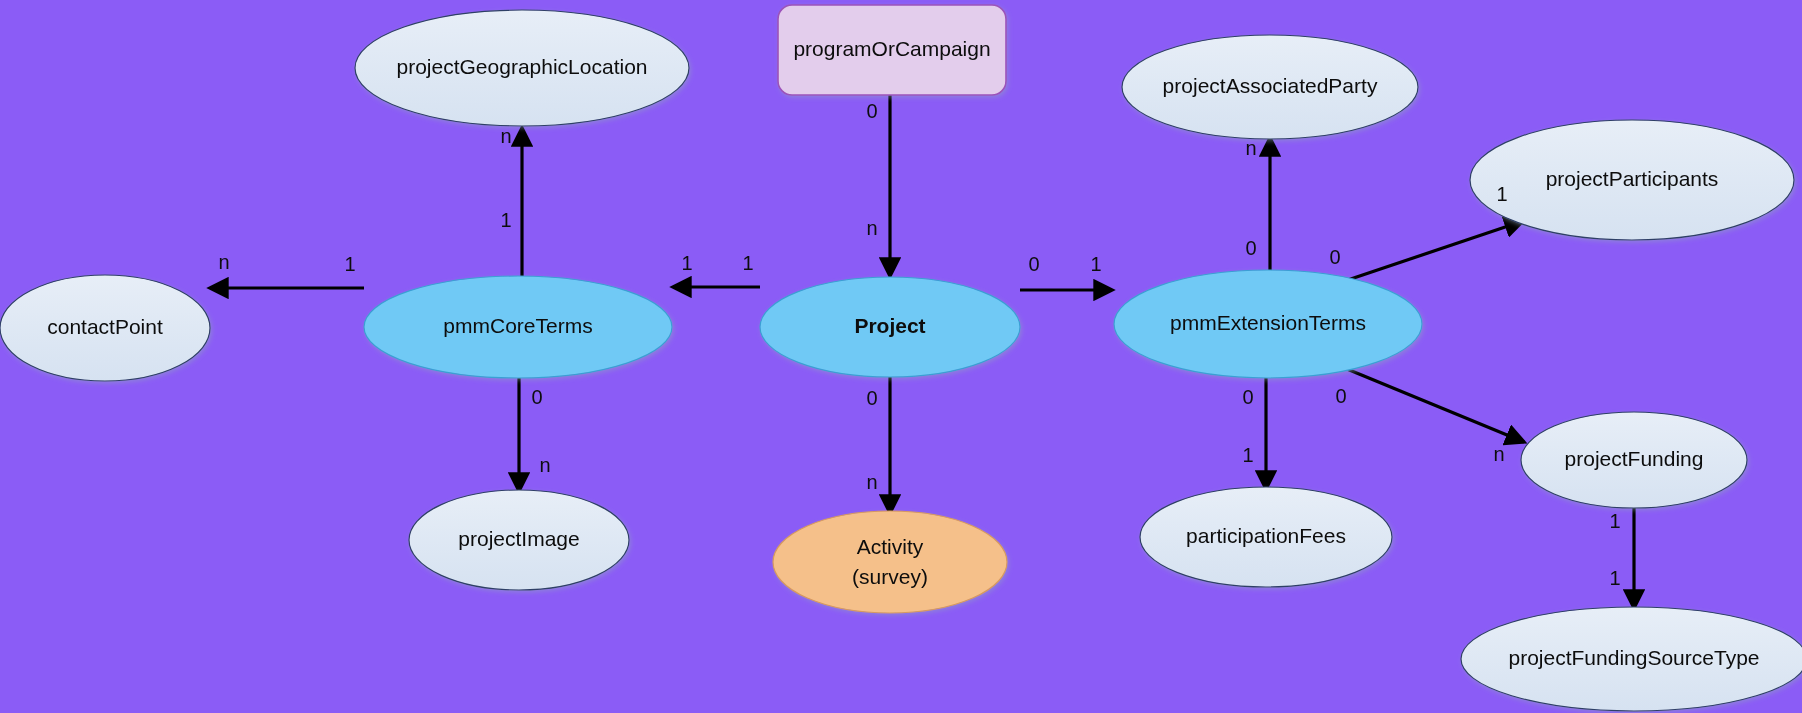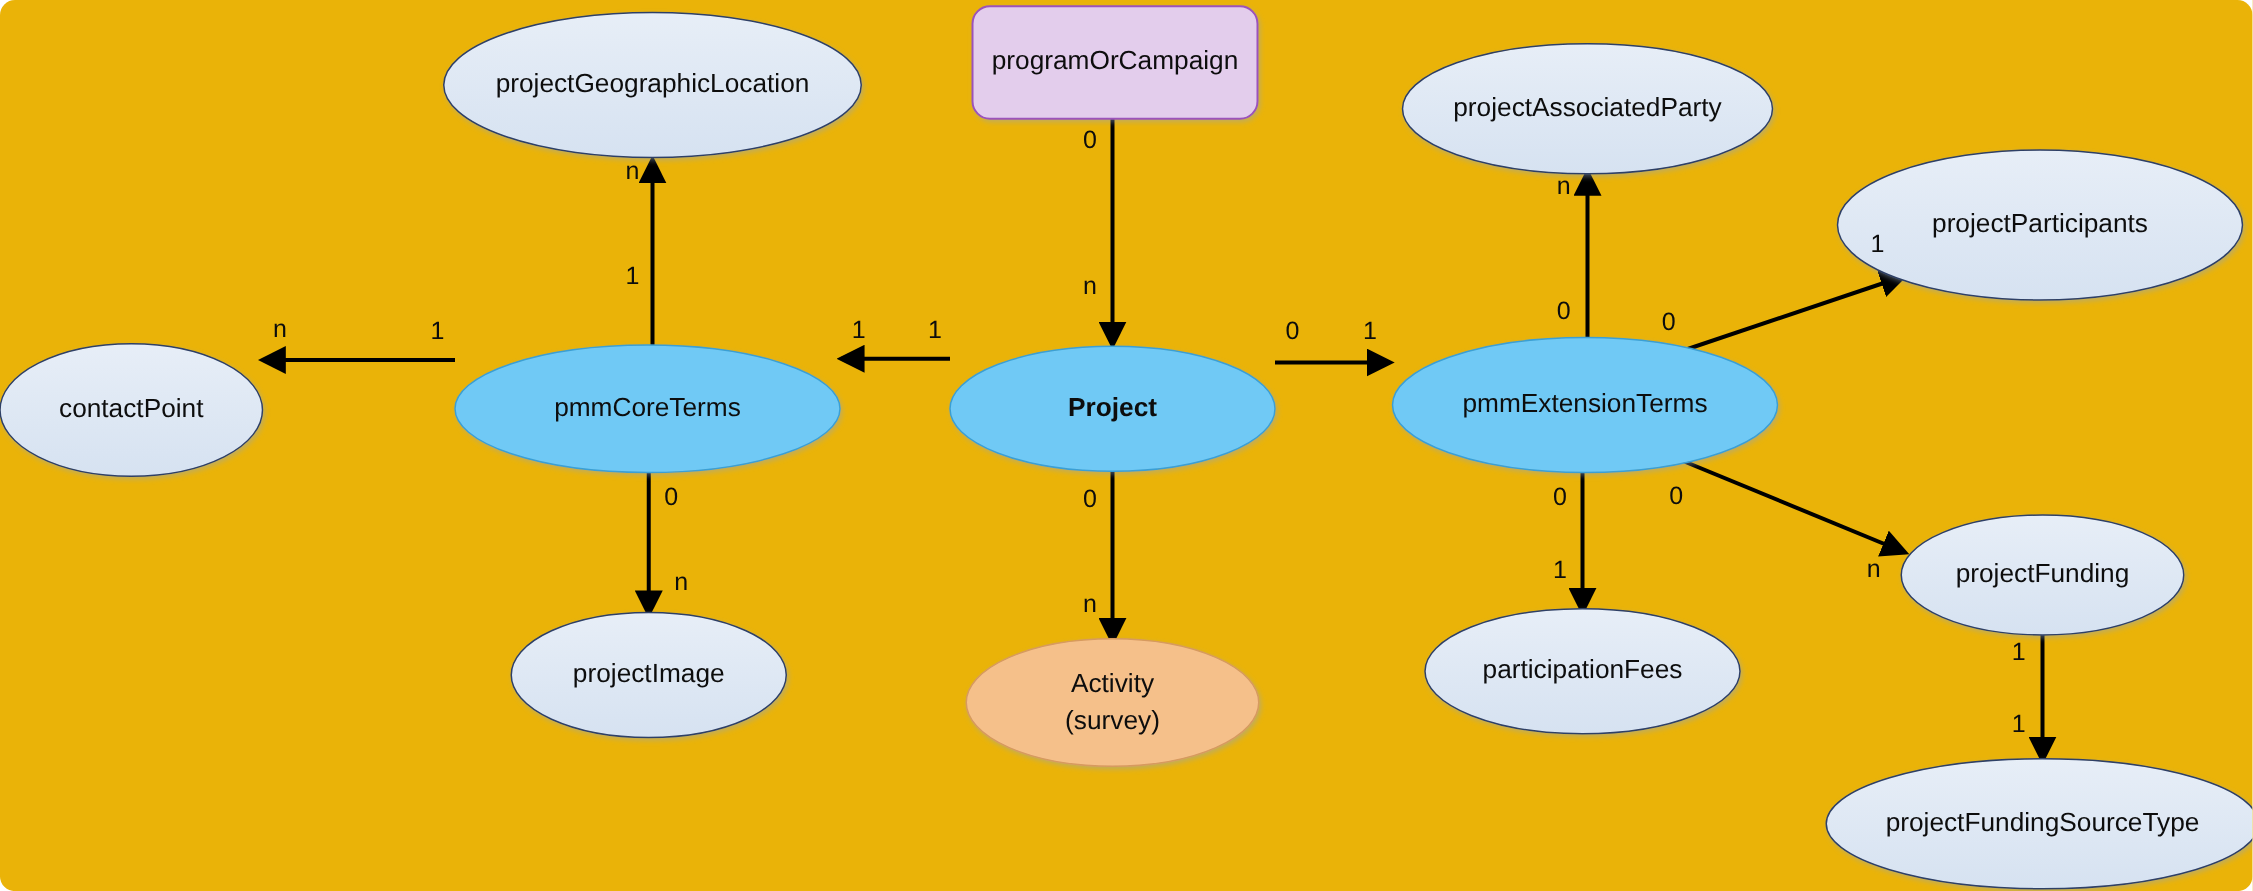--- a/index.html
+++ b/index.html
@@ -4,24 +4,23 @@
 <style>
   html, body {
     margin: 0;
     padding: 0;
     background: #ffffff;
   }
   #canvas {
     position: relative;
     width: 1802px;
     height: 713px;
-    background: #eab308;
+    background: #8b5cf6;
     font-family: "Liberation Sans", sans-serif;
     overflow: hidden;
-    border-radius: 12px;
   }
   svg.diagram {
     display: block;
     width: 1802px;
     height: 713px;
   }
   .node-ellipse {
     stroke: #31487a;
     stroke-width: 1.2;
   }

